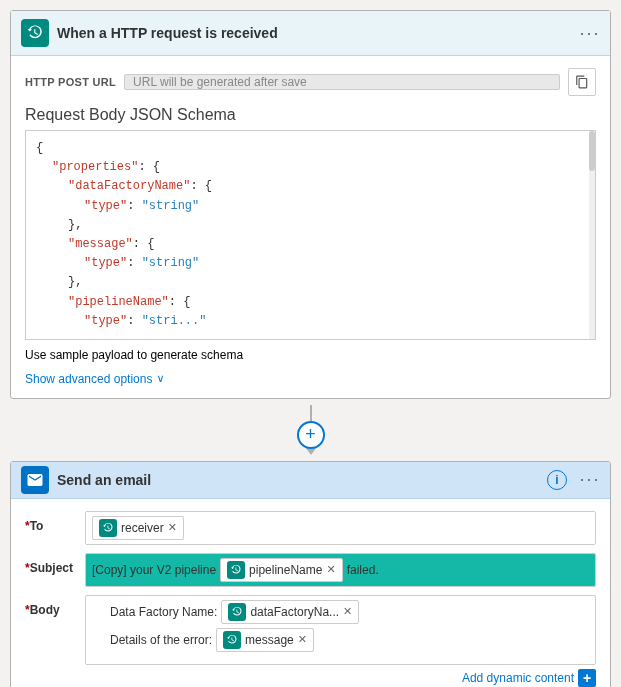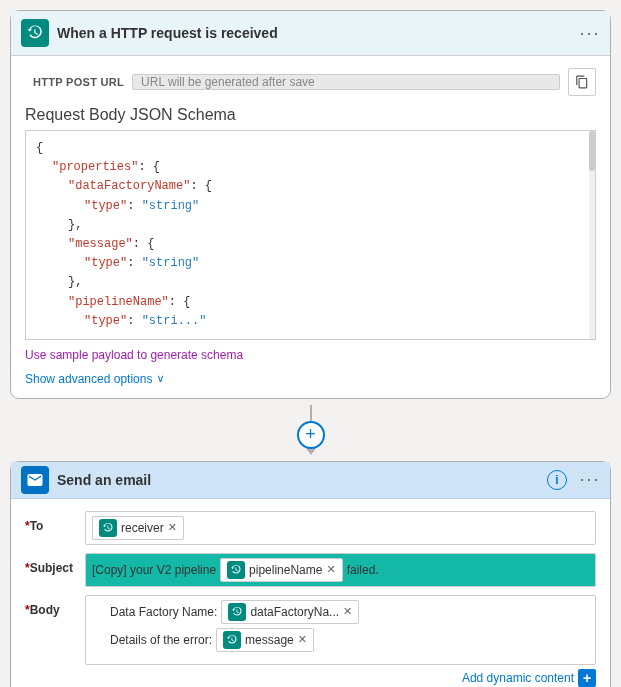--- a/index.html
+++ b/index.html
@@ -17,21 +17,21 @@
       width: 601px;
       display: flex;
       flex-direction: column;
       gap: 0;
     }
 
     
     .card {
       background: #fff;
       border: 1px solid #d0d0d0;
-      border-radius: 9px;
+      border-radius: 3px;
       margin-bottom: 0;
     }
 
     
     .card-http {
       border: 1.5px solid #b0b0b0;
     }
     .card-header-http {
       display: flex;
       align-items: center;
@@ -70,21 +70,20 @@
 
     .card-body {
       padding: 12px 14px;
     }
 
     .field-row {
       display: flex;
       align-items: center;
       margin-bottom: 10px;
       gap: 8px;
-      margin-left: 8px;
     }
     .field-label {
       font-size: 11px;
       font-weight: 600;
       color: #555;
       min-width: 90px;
       text-transform: uppercase;
       letter-spacing: 0.3px;
     }
 
@@ -129,21 +128,21 @@
     }
     .json-brace { color: #333; }
     .json-key { color: #c0392b; }
     .json-val { color: #2980b9; }
     .json-line { display: block; }
     .indent1 { padding-left: 16px; }
     .indent2 { padding-left: 32px; }
     .indent3 { padding-left: 48px; }
 
     .schema-link {
-      color: #a21caf;
+      color: #000000;
       font-size: 12px;
       cursor: pointer;
       text-decoration: none;
       display: inline-block;
       margin-top: 8px;
     }
 
     .show-advanced {
       display: flex;
       align-items: center;

